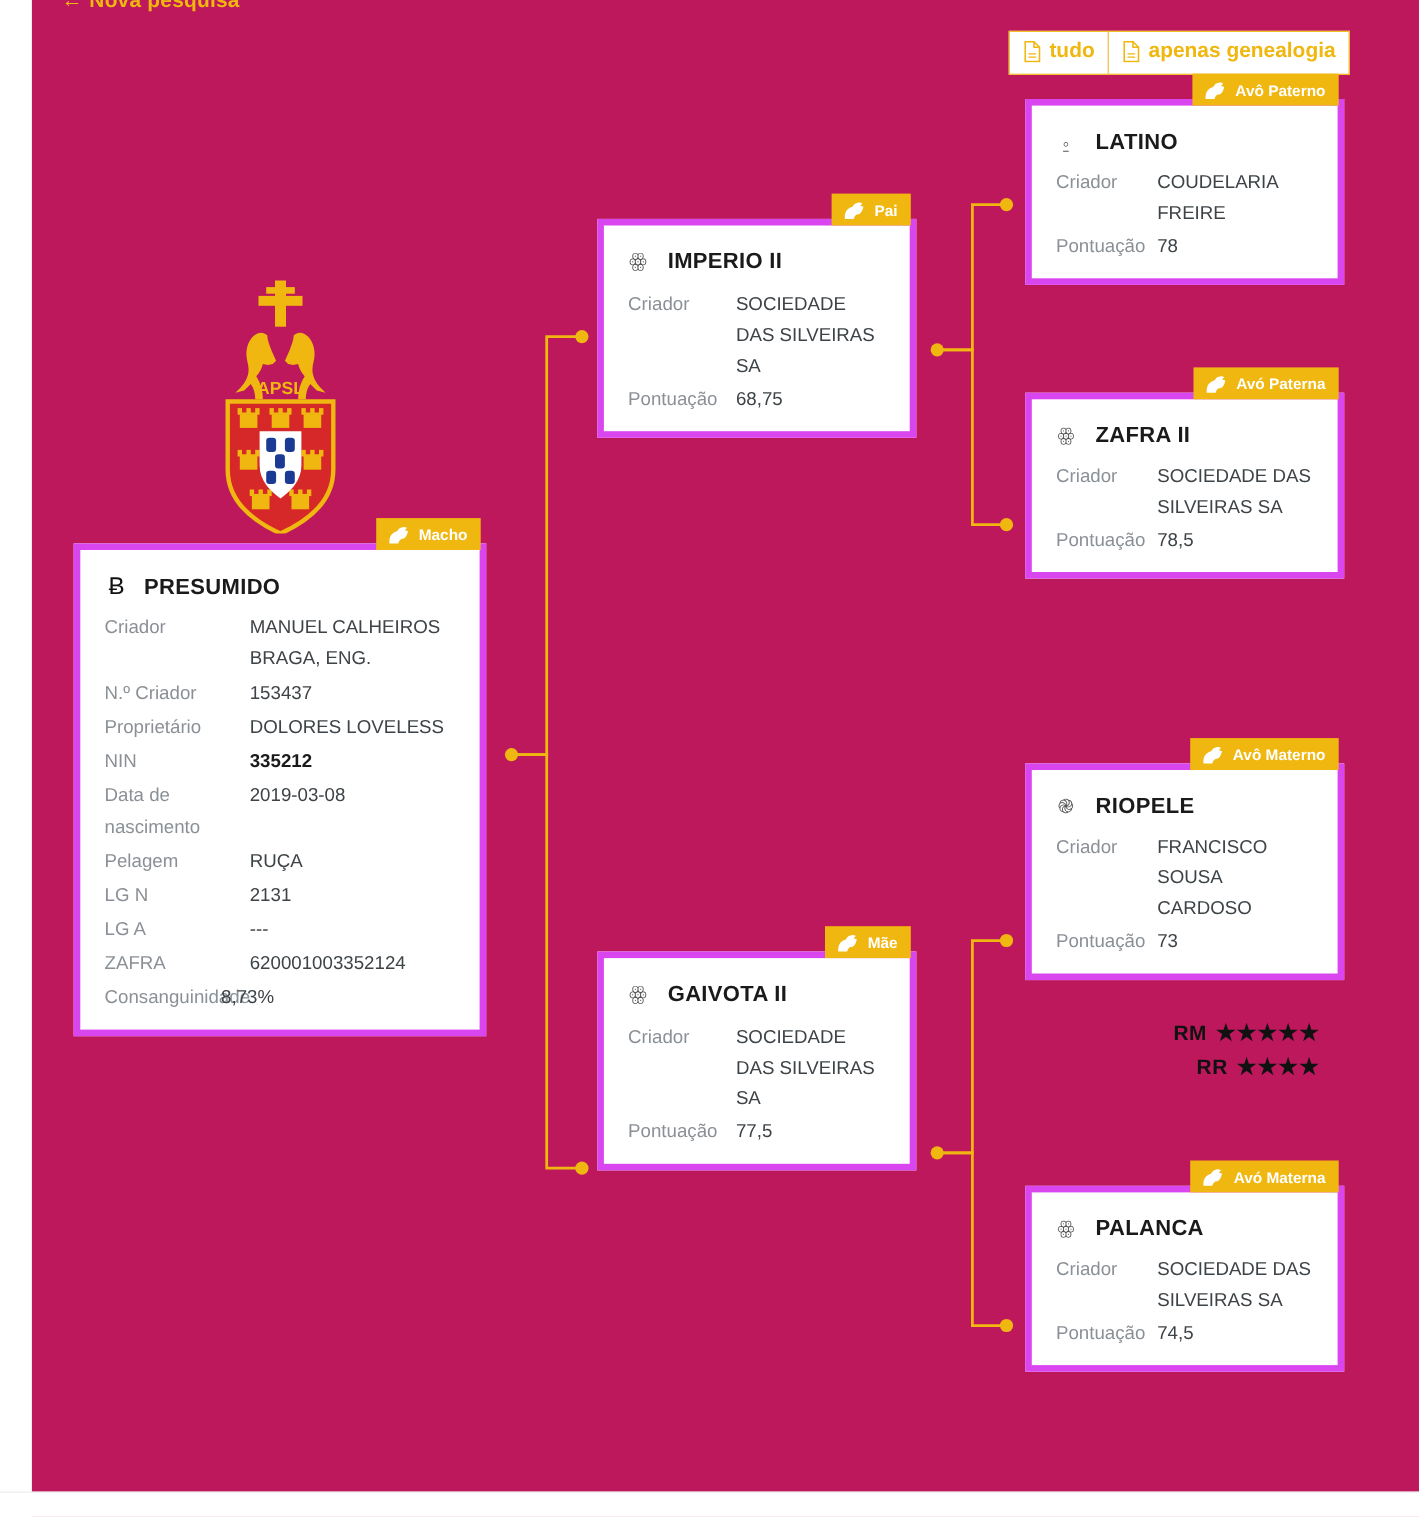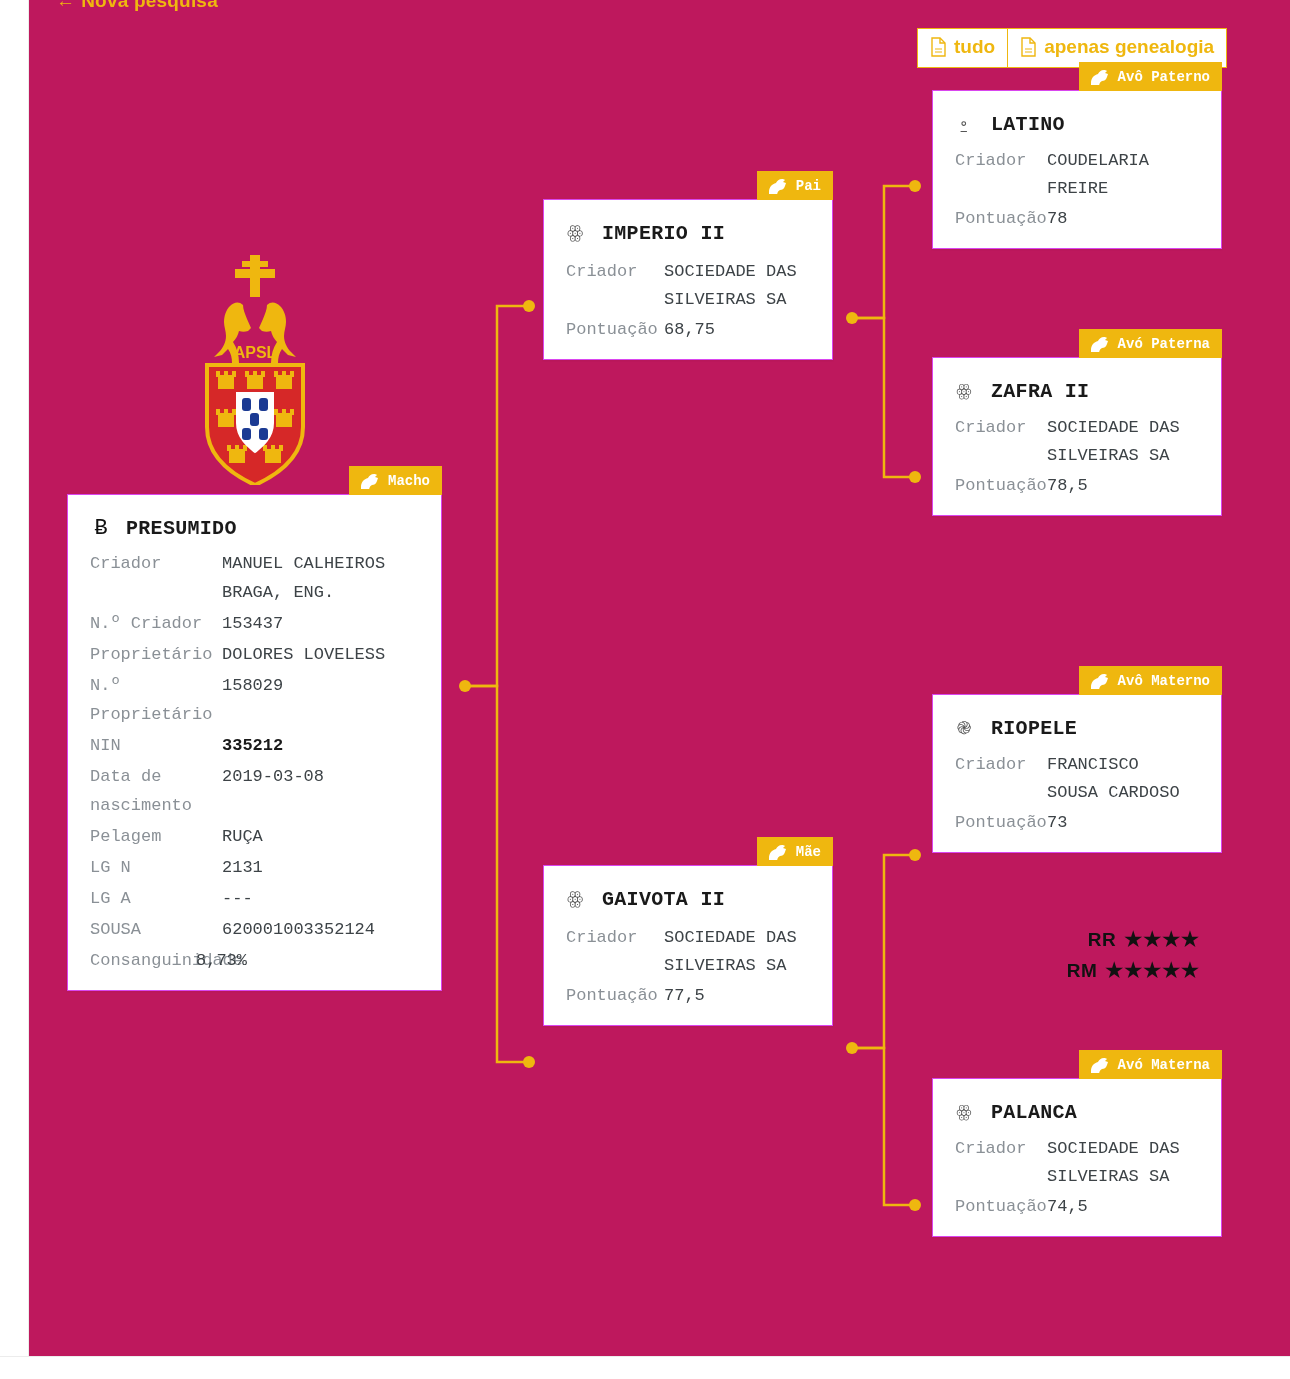--- a/index.html
+++ b/index.html
@@ -69,23 +69,22 @@
   .crest {
     position: absolute;
     left: 185px; top: 245px;
     width: 140px; height: 240px;
   }
 
   
   .card {
     position: absolute;
     background: #ffffff;
-    border: 1px solid #d946ef;
+    border: 6px solid #d946ef;
     box-shadow: 0 1px 2px rgba(0,0,0,.05);
-    font-family: Liberation Mono, monospace;
   }
   .badge {
     position: absolute;
     top: -29px; right: -1px;
     background: #efb70f;
     color: #ffffff;
     font-size: 14px;
     font-weight: bold;
     height: 29px;
     padding: 0 12px 0 10px;
@@ -314,45 +313,41 @@
       </div>
       <div class="row">
         <span class="lbl">N.º Criador</span>
         <span class="val">153437</span>
       </div>
       <div class="row">
         <span class="lbl">Proprietário</span>
         <span class="val">DOLORES LOVELESS</span>
       </div>
       <div class="row">
-        <span class="lbl">N.º Proprietário</span>
-        <span class="val">158029</span>
-      </div>
-      <div class="row">
         <span class="lbl">NIN</span>
         <span class="val" style="font-weight:bold;color:#1a1a1a;">335212</span>
       </div>
       <div class="row">
         <span class="lbl">Data de nascimento</span>
         <span class="val">2019-03-08</span>
       </div>
       <div class="row">
         <span class="lbl">Pelagem</span>
         <span class="val">RUÇA</span>
       </div>
       <div class="row">
         <span class="lbl">LG N</span>
         <span class="val">2131</span>
       </div>
       <div class="row">
         <span class="lbl">LG A</span>
         <span class="val">---</span>
       </div>
       <div class="row">
-        <span class="lbl">SOUSA</span>
+        <span class="lbl">ZAFRA</span>
         <span class="val">620001003352124</span>
       </div>
       <div class="row">
         <span class="lbl">Consanguinidade</span>
         <span class="val" style="margin-left:-26px;">8,73%</span>
       </div>
     </div>
   </div>
 
   <div class="card card-parent" id="card-pai">
@@ -475,24 +470,24 @@
       </div>
       <div class="row">
         <span class="lbl">Pontuação</span>
         <span class="val">73</span>
       </div>
     </div>
   </div>
 
   <div style="position:absolute;left:932px;top:920px;width:290px;" class="stars-block">
     <div class="star-row">
+      <span>RM</span><span class="stars">★★★★★</span>
+    </div>
+    <div class="star-row">
       <span>RR</span><span class="stars">★★★★</span>
-    </div>
-    <div class="star-row">
-      <span>RM</span><span class="stars">★★★★★</span>
     </div>
   </div>
 
   <div class="card card-gp" id="card-avo-materna">
     <div class="badge">
       <span class="horse-ico">
         <svg viewBox="0 0 22 16" width="22" height="16">
             <path d="M2 14c0-5 3-8 7-9 1-2 3-4 6-4 1 0 2 0 3 1l-2 2 3 1-1 3c-1 3-3 4-5 4-2 1-3 3-3 6H2z" fill="#ffffff"></path>
           </svg>
       </span>

